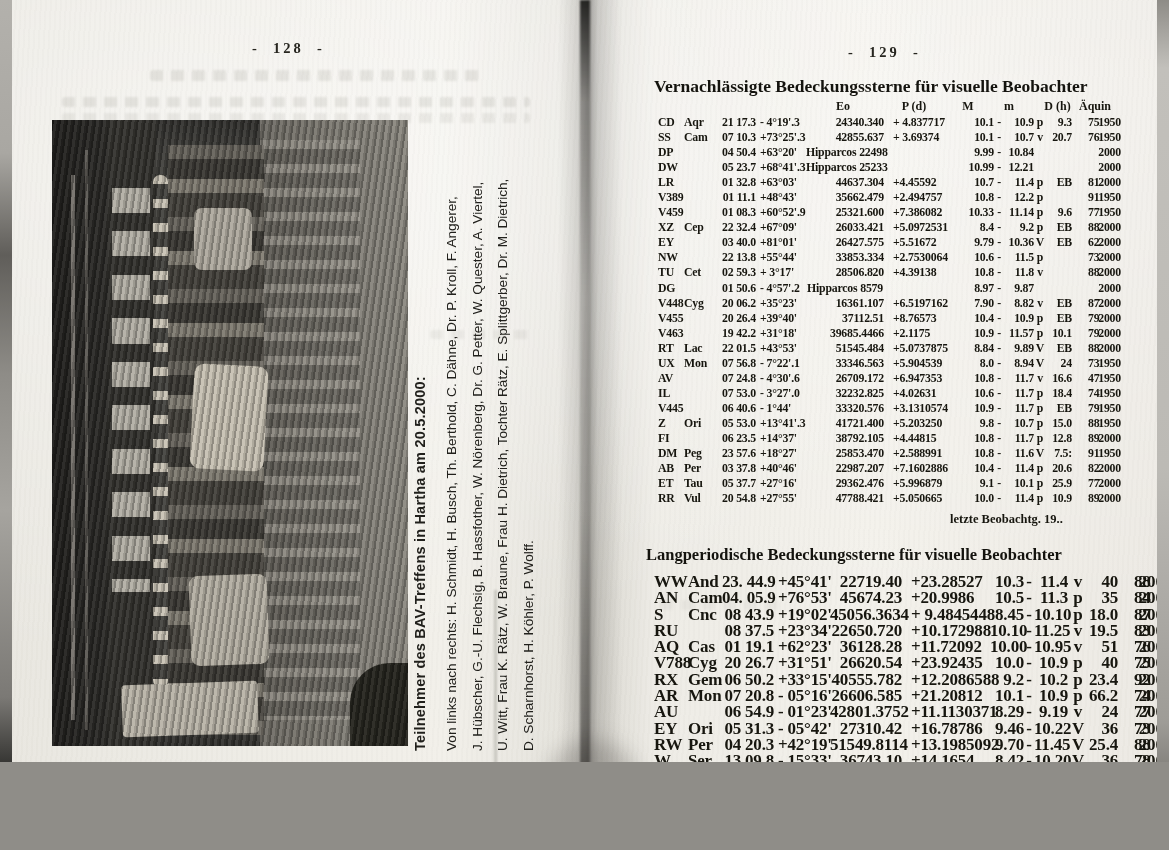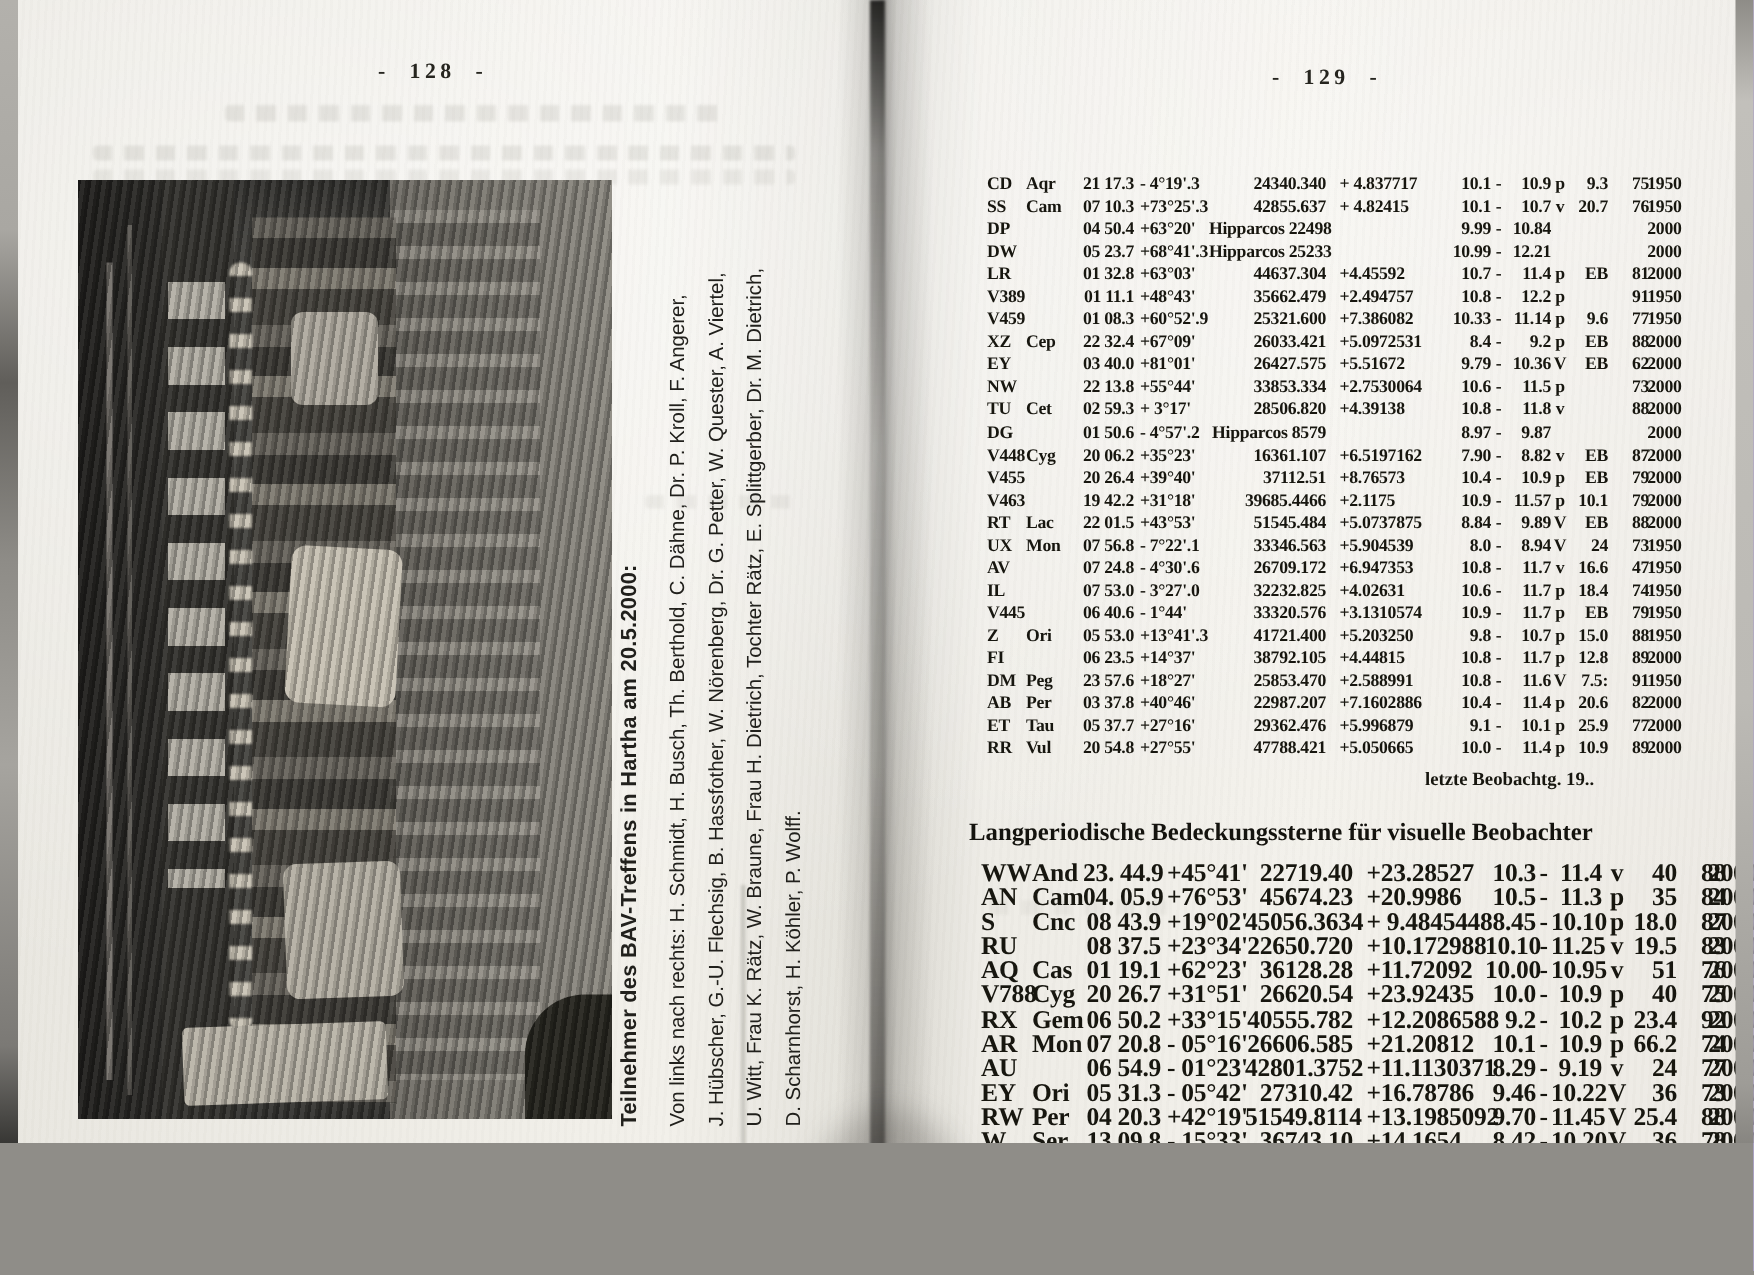--- a/index.html
+++ b/index.html
@@ -103,21 +103,21 @@
   .c3{text-align:left;padding-left:4px;}
   .c4{text-align:right;padding-right:2px;}
   .c5{text-align:left;padding-left:7px;}
   .c6{text-align:right;}
   .c7{text-align:center;}
   .c8{text-align:right;}
   .c9{text-align:center;}
   .c10{text-align:right;}
   .c11{text-align:right;padding-left:16px;}
   .c12{text-align:right;}
-  .c4.wide{text-align:right;margin-left:-14px;padding-left:0;}
+  .c4.wide{text-align:center;margin-left:-14px;padding-left:0;}
   .note{position:absolute;left:302px;top:512px;font-size:12.5px;font-weight:700;white-space:pre;}
 </style>
 </head>
 <body>
 
 <div class="scan">
   <div class="paper"></div>
   <div class="grain"></div>
 
   <div class="ghost g1"></div>
@@ -154,21 +154,30 @@
           <div class="cap-line">J. Hübscher, G.-U. Flechsig, B. Hassfother, W. Nörenberg, Dr. G. Petter, W. Quester, A. Viertel,</div>
           <div class="cap-line">U. Witt, Frau K. Rätz, W. Braune, Frau H. Dietrich, Tochter Rätz, E. Splittgerber, Dr. M. Dietrich,</div>
           <div class="cap-line">D. Scharnhorst, H. Köhler, P. Wolff.</div>
         </div>
     </div>
   </div>
 
   <div class="rpage">
     <div class="pageno pn-right" style="left:200px;top:44px;">-  129  -</div>
 
-
+    <div class="t-title t1-title">Vernachlässigte Bedeckungssterne für visuelle Beobachter</div>
+
+    <div class="thead">
+      <span class="hc h-eo">Eo</span>
+      <span class="hc h-p">P (d)</span>
+      <span class="hc h-M">M</span>
+      <span class="hc h-m">m</span>
+      <span class="hc h-d">D (h)</span>
+      <span class="hc h-aq">Äquin</span>
+    </div>
 
     <div class="tbody tb1">
         <div class="trow">
           <span class="c c0">CD</span>
           <span class="c c1">Aqr</span>
           <span class="c c2">21 17.3</span>
           <span class="c c3">- 4°19'.3</span>
           <span class="c c4">24340.340</span>
           <span class="c c5">+ 4.837717</span>
           <span class="c c6">10.1</span>
@@ -178,21 +187,21 @@
           <span class="c c10">9.3</span>
           <span class="c c11">75</span>
           <span class="c c12">1950</span>
         </div>
         <div class="trow">
           <span class="c c0">SS</span>
           <span class="c c1">Cam</span>
           <span class="c c2">07 10.3</span>
           <span class="c c3">+73°25'.3</span>
           <span class="c c4">42855.637</span>
-          <span class="c c5">+ 4.82415</span>
+          <span class="c c5">+ 3.69374</span>
           <span class="c c6">10.1</span>
           <span class="c c7">-</span>
           <span class="c c8">10.7</span>
           <span class="c c9">v</span>
           <span class="c c10">20.7</span>
           <span class="c c11">76</span>
           <span class="c c12">1950</span>
         </div>
         <div class="trow">
           <span class="c c0">DP</span>

